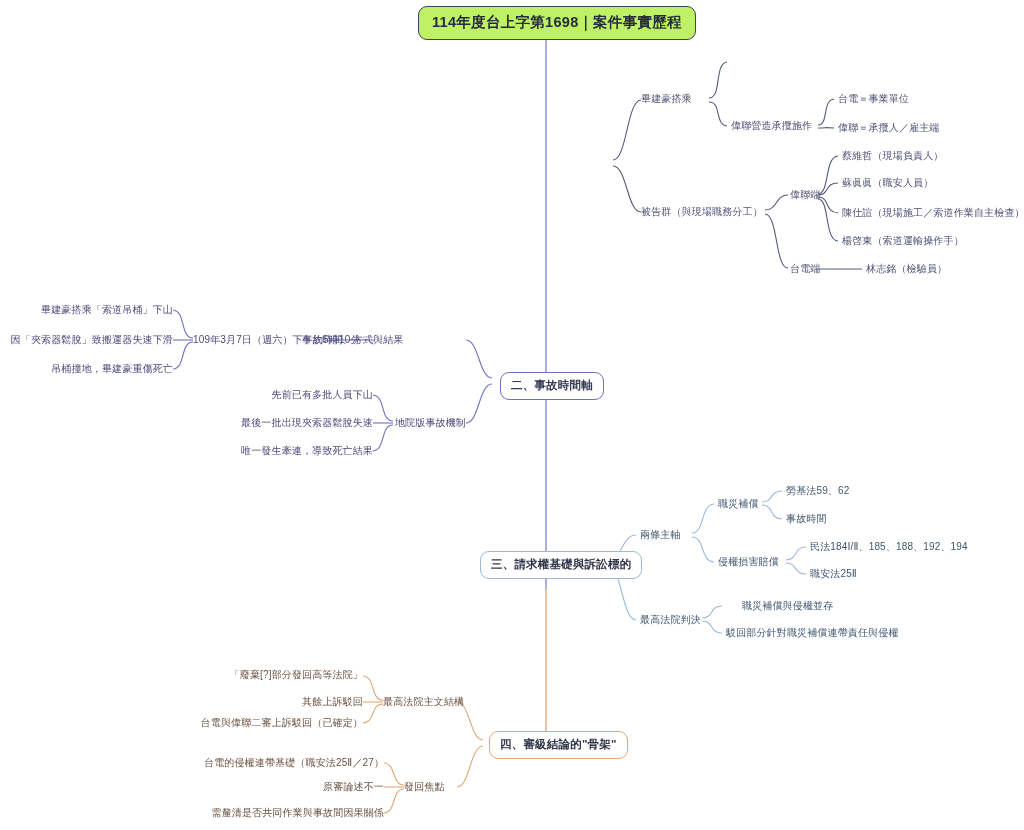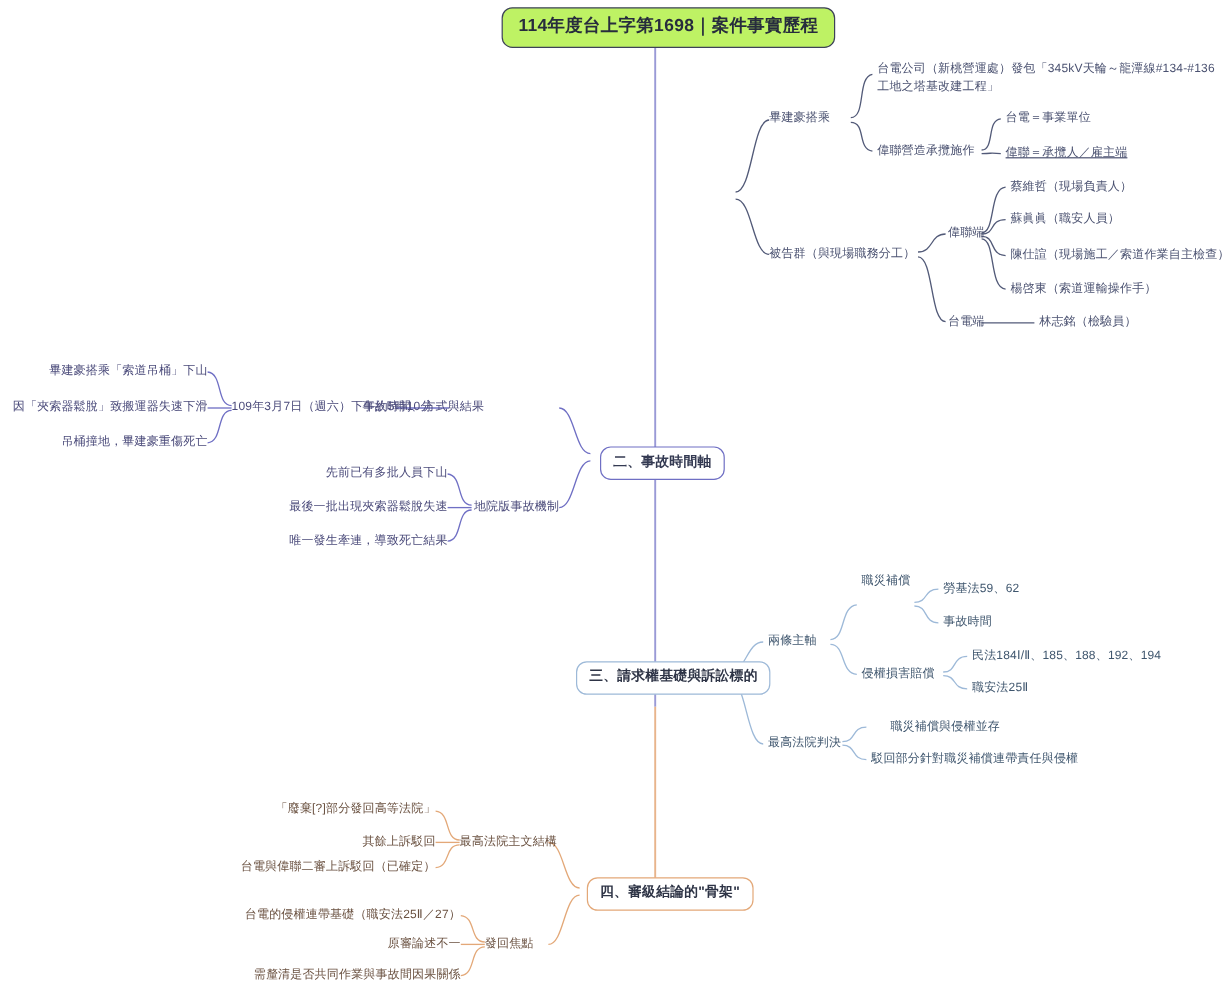--- a/index.html
+++ b/index.html
@@ -118,24 +118,23 @@
 
     <path d="M404,785 C391,785 397,764 384,763" stroke="#e3a878" stroke-width="1.1" fill="none"></path>
     <path d="M404,787 L384,787" stroke="#e3a878" stroke-width="1.1" fill="none"></path>
     <path d="M404,789 C391,789 397,812 384,813" stroke="#e3a878" stroke-width="1.1" fill="none"></path>
   </svg>
 
   <div class="node root" style="left:418px;top:6px;">114年度台上字第1698｜案件事實歷程</div>
 
 
   <div class="node t c1 r" style="left:641px;top:92px;">畢建豪搭乘</div>
-  <div class="node t c1 wrap l" style="left:731px;top:51px;width:285px;">台電公司（新桃營運處）發包「345kV天輪～龍潭線#134-#136工地之塔基改建工程」</div>
   <div class="node t c1 l" style="left:731px;top:119px;">偉聯營造承攬施作</div>
   <div class="node t c1 l" style="left:838px;top:92px;">台電＝事業單位</div>
-  <div class="node t c1 l" style="left:838px;top:121px;text-decoration:underline;">偉聯＝承攬人／雇主端</div>
+  <div class="node t c1 l" style="left:838px;top:121px;">偉聯＝承攬人／雇主端</div>
 
   <div class="node t c1 r" style="left:641px;top:205px;">被告群（與現場職務分工）</div>
 
   <div class="node t c1 l" style="left:790px;top:188px;">偉聯端</div>
   <div class="node t c1 l" style="left:842px;top:149px;">蔡維哲（現場負責人）</div>
   <div class="node t c1 l" style="left:842px;top:176px;">蘇眞眞（職安人員）</div>
   <div class="node t c1 l" style="left:842px;top:206px;">陳仕諠（現場施工／索道作業自主檢查）</div>
   <div class="node t c1 l" style="left:842px;top:234px;">楊啓東（索道運輸操作手）</div>
 
   <div class="node t c1 l" style="left:790px;top:262px;">台電端</div>
@@ -150,21 +149,21 @@
   <div class="node t c2 r" style="left:13px;top:362px;width:160px;">吊桶撞地，畢建豪重傷死亡</div>
 
   <div class="node t c2 r" style="left:393px;top:416px;width:73px;">地院版事故機制</div>
   <div class="node t c2 r" style="left:253px;top:388px;width:120px;">先前已有多批人員下山</div>
   <div class="node t c2 r" style="left:223px;top:416px;width:150px;">最後一批出現夾索器鬆脫失速</div>
   <div class="node t c2 r" style="left:223px;top:444px;width:150px;">唯一發生牽連，導致死亡結果</div>
 
   <div class="node l1 c3" style="left:480px;top:551px;">三、請求權基礎與訴訟標的</div>
 
   <div class="node t c3 l" style="left:640px;top:528px;">兩條主軸</div>
-  <div class="node t c3 l" style="left:718px;top:478px;text-align:right;">職災補償</div>
+  <div class="node t c3 l" style="left:718px;top:497px;text-align:right;">職災補償</div>
   <div class="node t c3 l" style="left:786px;top:484px;">勞基法59、62</div>
   <div class="node t c3 l" style="left:786px;top:512px;">事故時間</div>
 
   <div class="node t c3 l" style="left:718px;top:555px;">侵權損害賠償</div>
   <div class="node t c3 l" style="left:810px;top:540px;">民法184Ⅰ/Ⅱ、185、188、192、194</div>
   <div class="node t c3 l" style="left:810px;top:567px;">職安法25Ⅱ</div>
 
   <div class="node t c3 l" style="left:640px;top:613px;">最高法院判決</div>
   <div class="node t c3 l" style="left:726px;top:599px;margin-left:16px;">職災補償與侵權並存</div>
   <div class="node t c3 l" style="left:726px;top:626px;">駁回部分針對職災補償連帶責任與侵權</div>

